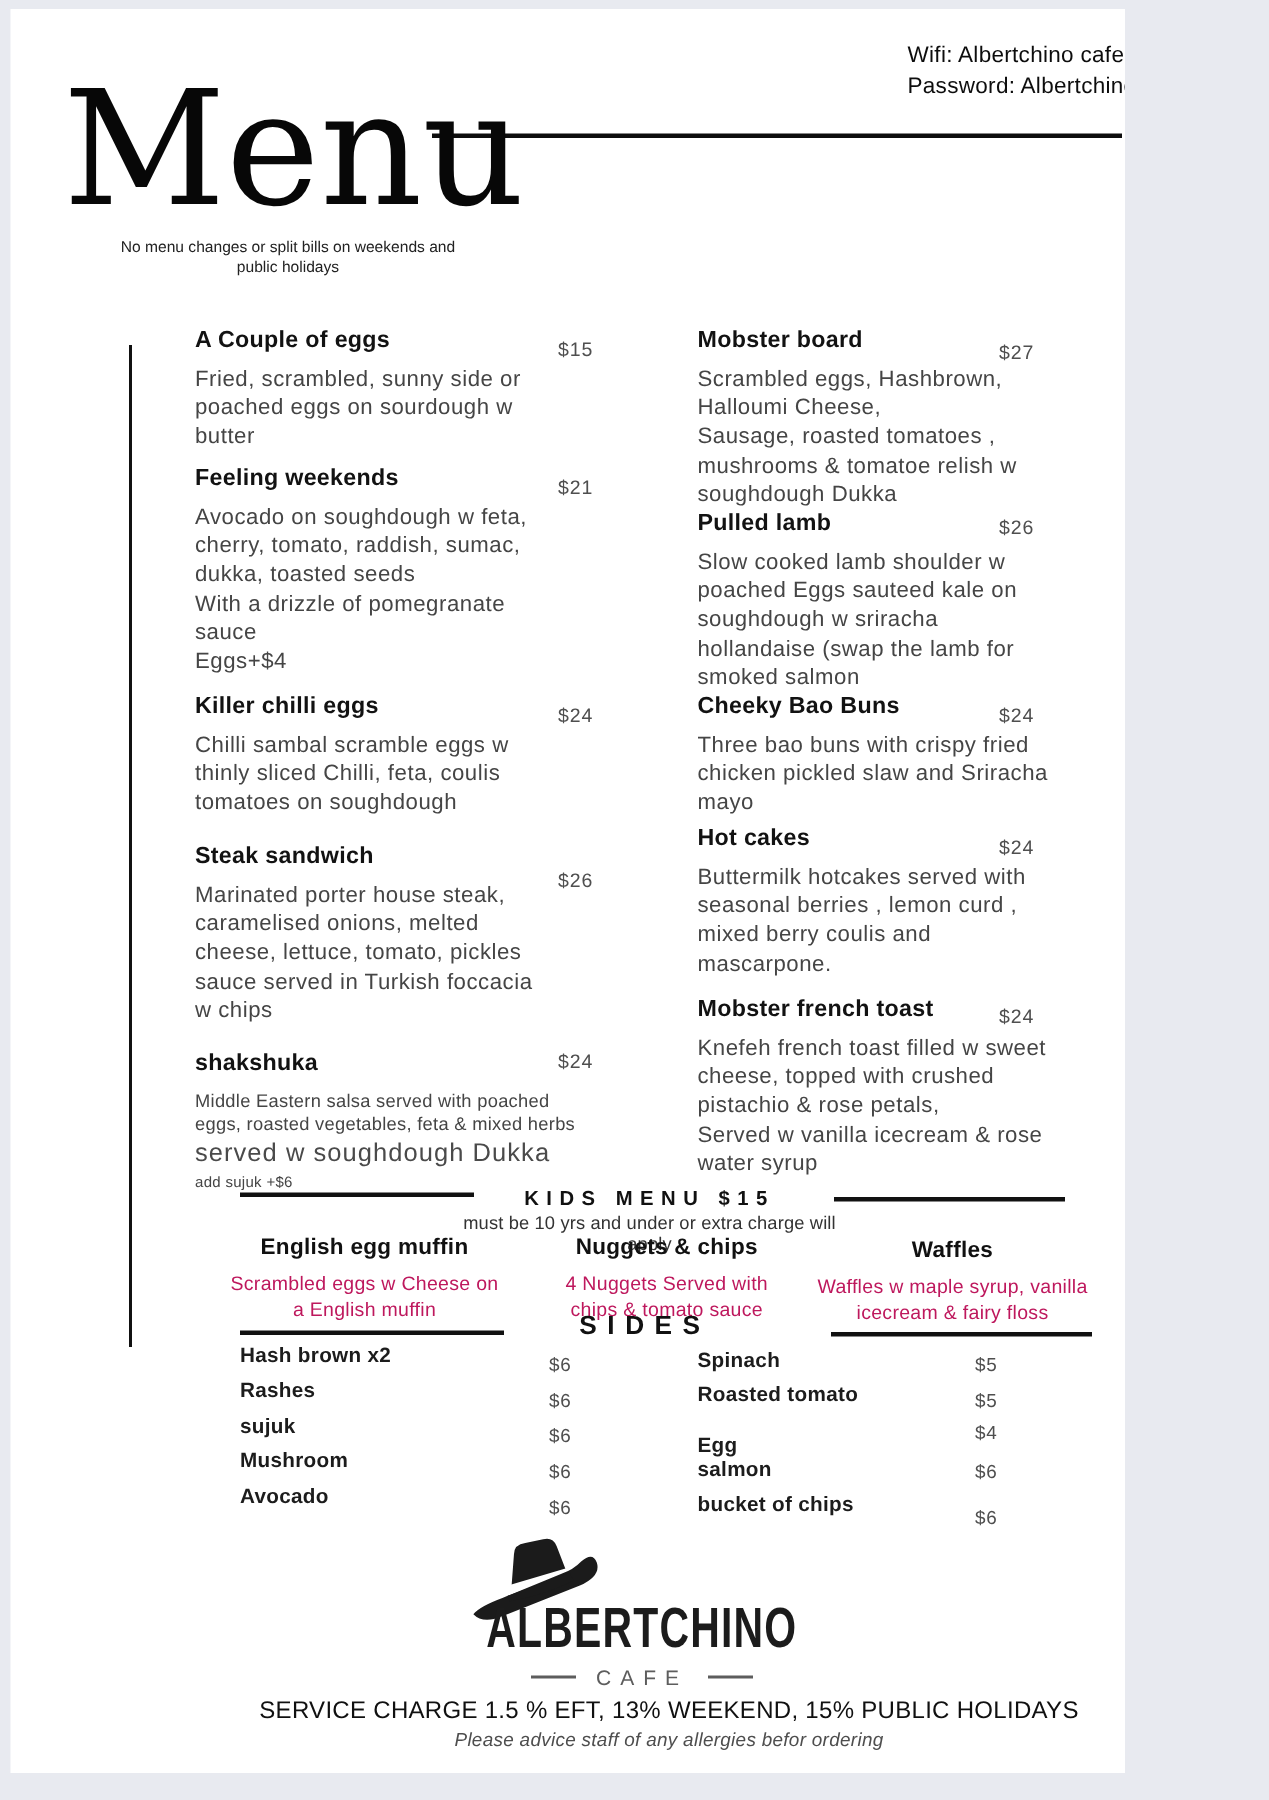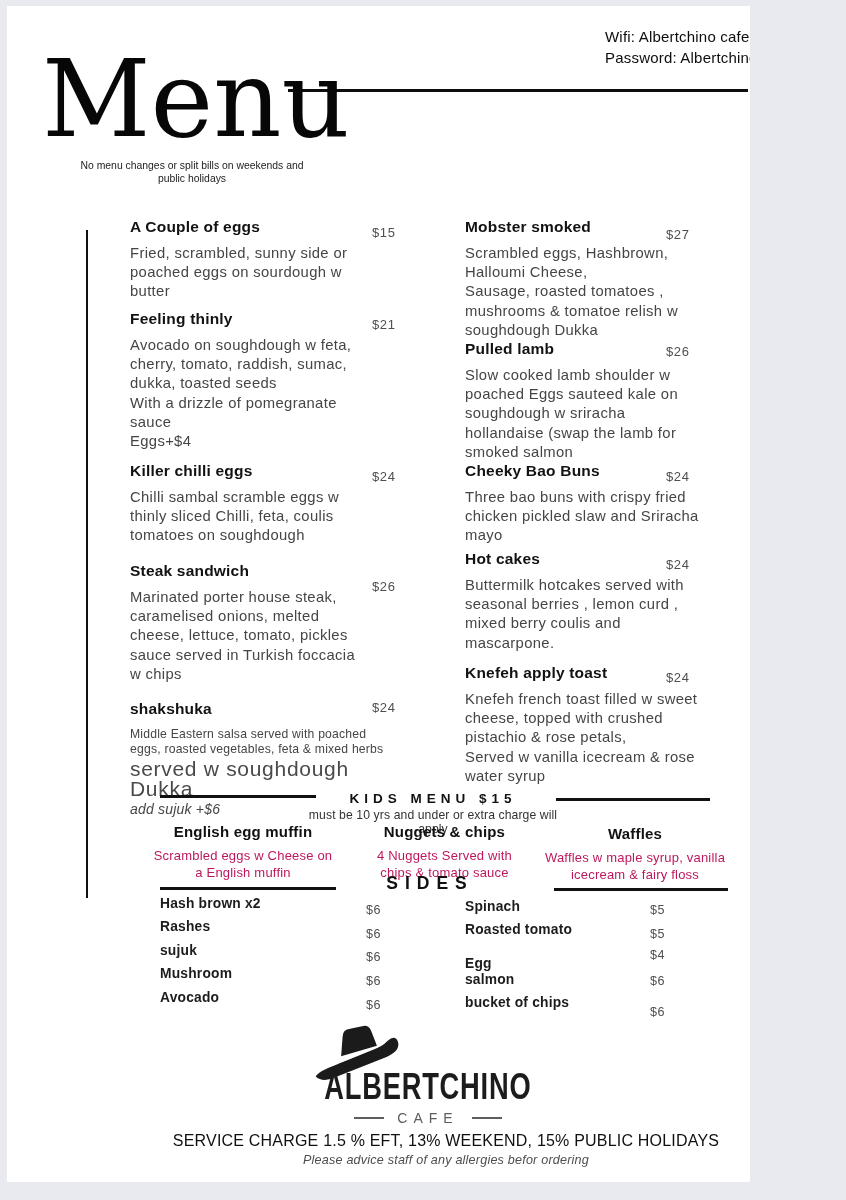--- a/index.html
+++ b/index.html
@@ -39,22 +39,22 @@
   .vline.right{left:786px;top:100px;height:777px;}
   .hline{position:absolute;height:2.5px;background:#111;}
   
   .item{position:absolute;width:282px;}
   .item .t{font-size:15.5px;font-weight:bold;color:#121212;letter-spacing:.2px;}
   .item .d{
     margin-top:8px;font-size:14.8px;line-height:19.2px;color:#454545;
     letter-spacing:.35px;white-space:pre-line;
   }
   .item .d.small{font-size:12.2px;line-height:15.2px;letter-spacing:.2px;margin-top:9px;}
-  .item .d.large{font-size:21px;line-height:20px;letter-spacing:.7px;color:#4a4a4a;margin-top:2px;}
-  .item .d.addon{font-size:14px;line-height:16px;letter-spacing:.2px;margin-top:2px;font-style:italic;}
+  .item .d.large{font-size:17px;line-height:20px;letter-spacing:.7px;color:#4a4a4a;margin-top:2px;}
+  .item .d.addon{font-size:10px;line-height:16px;letter-spacing:.2px;margin-top:2px;}
   .price{position:absolute;font-size:13px;color:#4f4f4f;letter-spacing:.6px;}
   
   .kids-head{position:absolute;left:293px;top:791px;width:280px;text-align:center;}
   .kids-head .kt{font-size:13.5px;font-weight:bold;letter-spacing:5px;color:#111;}
   .kids-head .kn{margin-top:2px;font-size:12.2px;color:#333;letter-spacing:.1px;}
   .kcol{position:absolute;text-align:center;}
   .kcol .kh{font-size:15px;font-weight:bold;color:#111;letter-spacing:.2px;}
   .kcol .kd{margin-top:8px;font-size:13px;line-height:16.5px;color:#be185d;white-space:pre-line;letter-spacing:.2px;}
   
   .sides-head{
@@ -106,21 +106,21 @@
 
   <div class="item" style="left:130px;top:218px">
     <div class="t">A Couple of eggs</div>
     <div class="d">Fried, scrambled, sunny side or
 poached eggs on sourdough w
 butter</div>
   </div>
   <div class="price" style="left:372px;top:225px">$15</div>
 
   <div class="item" style="left:130px;top:310px">
-    <div class="t">Feeling thinly</div>
+    <div class="t">Feeling weekends</div>
     <div class="d">Avocado on soughdough w feta,
 cherry, tomato, raddish, sumac,
 dukka, toasted seeds
 With a drizzle of pomegranate
 sauce
 Eggs+$4</div>
   </div>
   <div class="price" style="left:372px;top:317px">$21</div>
 
   <div class="item" style="left:130px;top:462px">
@@ -144,21 +144,21 @@
   <div class="item" style="left:130px;top:700px">
     <div class="t">shakshuka</div>
     <div class="d small">Middle Eastern salsa served with poached
 eggs, roasted vegetables, feta &amp;  mixed herbs</div>
     <div class="d large">served w soughdough Dukka</div>
     <div class="d addon">add sujuk  +$6</div>
   </div>
   <div class="price" style="left:372px;top:700px">$24</div>
 
   <div class="item" style="left:465px;top:218px">
-    <div class="t">Mobster smoked</div>
+    <div class="t">Mobster board</div>
     <div class="d">Scrambled eggs, Hashbrown,
 Halloumi Cheese,
 Sausage, roasted tomatoes ,
 mushrooms &amp;  tomatoe relish w
 soughdough Dukka</div>
   </div>
   <div class="price" style="left:666px;top:227px">$27</div>
 
   <div class="item" style="left:465px;top:340px">
     <div class="t">Pulled lamb</div>
@@ -181,21 +181,21 @@
   <div class="item" style="left:465px;top:550px">
     <div class="t">Hot cakes</div>
     <div class="d">Buttermilk hotcakes served with
 seasonal berries , lemon curd ,
 mixed berry coulis and
 mascarpone.</div>
   </div>
   <div class="price" style="left:666px;top:557px">$24</div>
 
   <div class="item" style="left:465px;top:664px">
-    <div class="t">Knefeh apply toast</div>
+    <div class="t">Mobster french toast</div>
     <div class="d">Knefeh french toast filled w sweet
 cheese, topped with crushed
 pistachio &amp;  rose petals,
 Served w vanilla icecream &amp;  rose
 water syrup</div>
   </div>
   <div class="price" style="left:666px;top:670px">$24</div>
 
   <div class="hline" style="left:160px;top:795px;width:156px"></div>
   <div class="hline" style="left:556px;top:798px;width:154px"></div>

